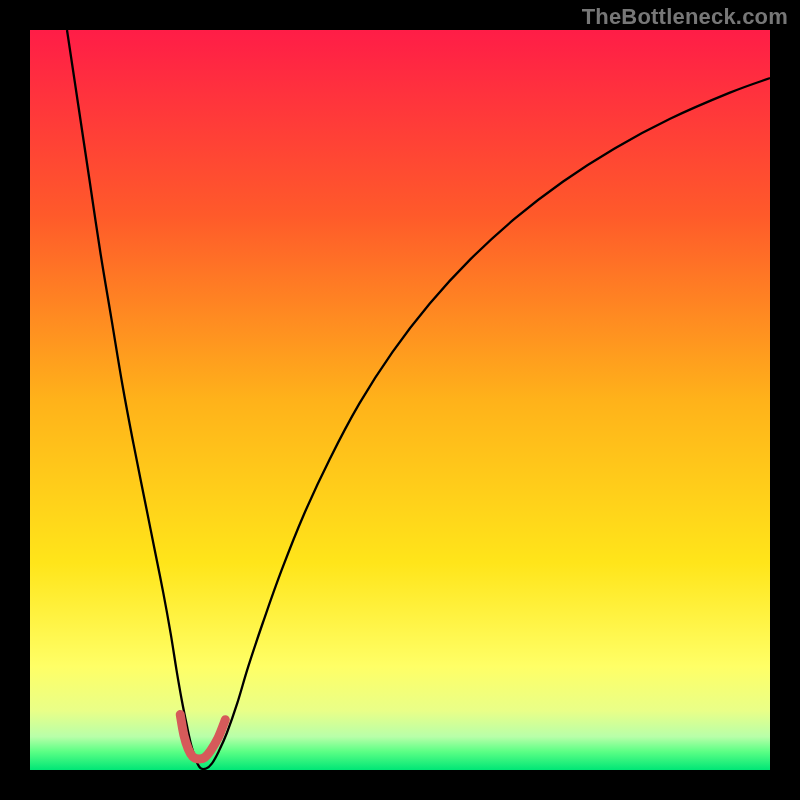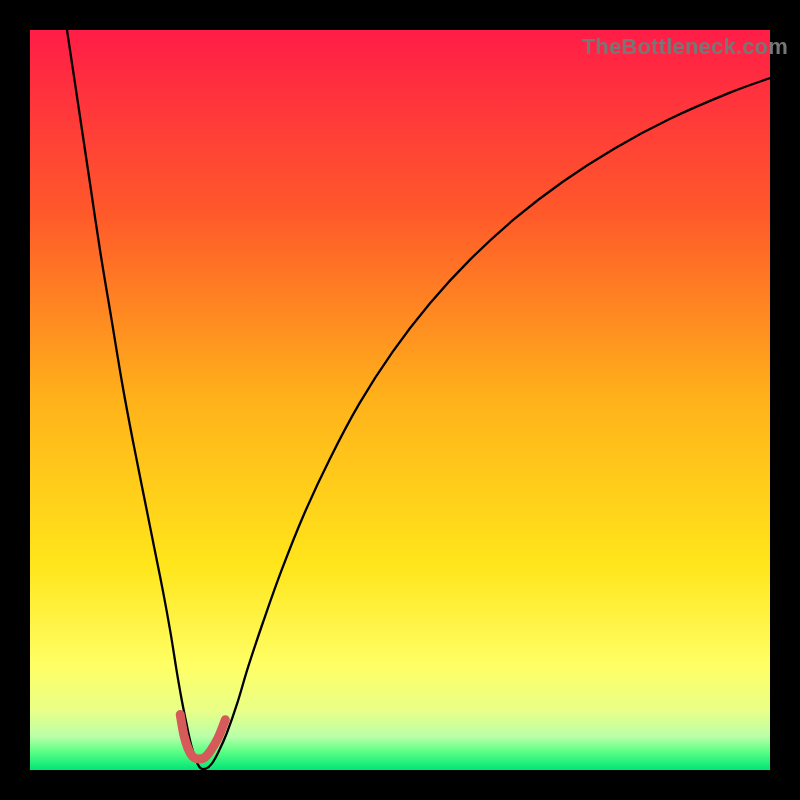--- a/index.html
+++ b/index.html
@@ -42,21 +42,20 @@
   }
   .watermark {
     position: absolute;
     top: 4px;
     right: 12px;
     font-family: Arial, Helvetica, sans-serif;
     font-size: 22px;
     font-weight: 600;
     color: #777777;
     letter-spacing: 0.2px;
-    margin-top: 30px;
   }
 </style>
 </head>
 <body>
 
 <div class="frame">
   <div class="plot-area">
     <svg class="gradient-bg" viewBox="0 0 740 740" preserveAspectRatio="none">
       <defs>
         <linearGradient id="bg-grad" x1="0" y1="0" x2="0" y2="1">

